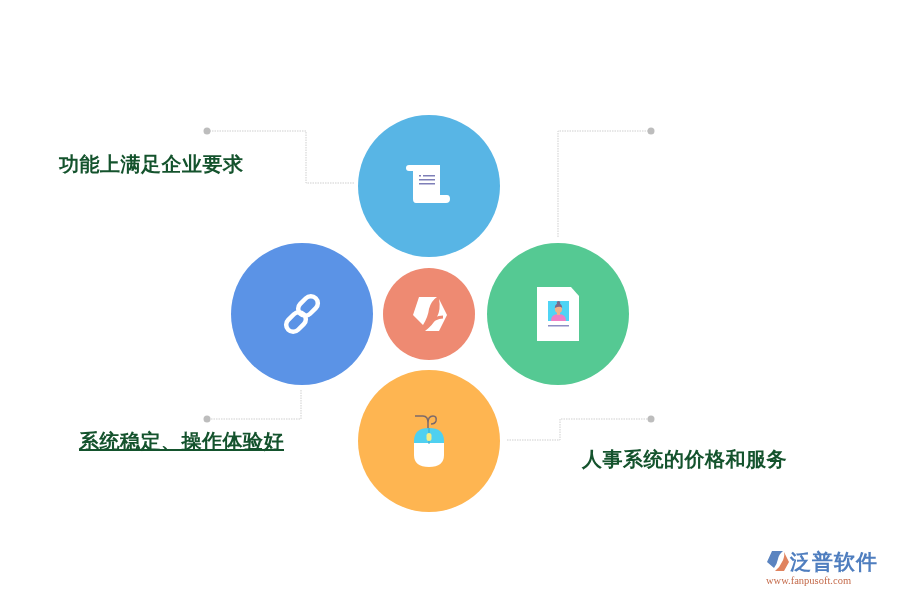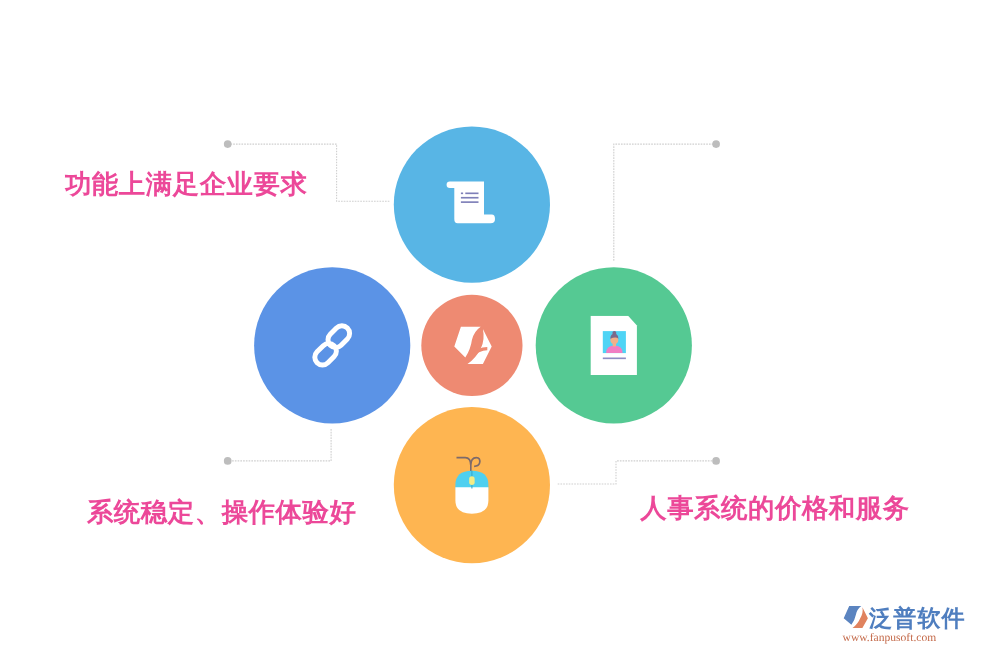--- a/index.html
+++ b/index.html
@@ -19,23 +19,23 @@
     .circle {
       position: absolute;
       border-radius: 50%;
       display: flex;
       align-items: center;
       justify-content: center;
     }
     .circle svg { display: block; }
     .label {
       position: absolute;
-      font-size: 24px;
+      font-size: 20px;
       font-weight: bold;
-      color: #ec4899;
+      color: #14532d;
       white-space: nowrap;
       letter-spacing: 0.5px;
     }
     .connector {
       position: absolute;
       left: 0;
       top: 0;
       width: 900px;
       height: 600px;
       pointer-events: none;
@@ -157,21 +157,21 @@
         <path d="M3,30 H33 V42 Q33,54 18,54 Q3,54 3,42 Z" fill="#ffffff"></path>
         <line x1="18" y1="15" x2="18" y2="31" stroke="#3aa6c9" stroke-width="1"></line>
         <rect x="15.5" y="20" width="5" height="8" rx="2.5" fill="#f3ec86"></rect>
       </svg>
     </span>
   </div>
 
   <div class="label" style="left:59px; top:151px;">功能上满足企业要求</div>
 
 
-  <div class="label" style="left:79px; top:450px;">系统稳定、操作体验好</div>
+  <div class="label" style="left:79px; top:428px;text-decoration:underline;">系统稳定、操作体验好</div>
 
   <div class="label" style="left:582px; top:446px;">人事系统的价格和服务</div>
 
   <div class="logo">
     <span class="logo-mark">
       <svg width="24" height="22" viewBox="0 0 24 22">
         <path d="M6,1 H17 Q13,4 12,9 Q11,14 8,18 L1,12 Z" fill="#5b84c0"></path>
         <path d="M18,2 L23,12 L18,21 H9 Q14,17 16,12 Q19,7 18,2 Z" fill="#e0835f"></path>
       </svg>
     </span>

